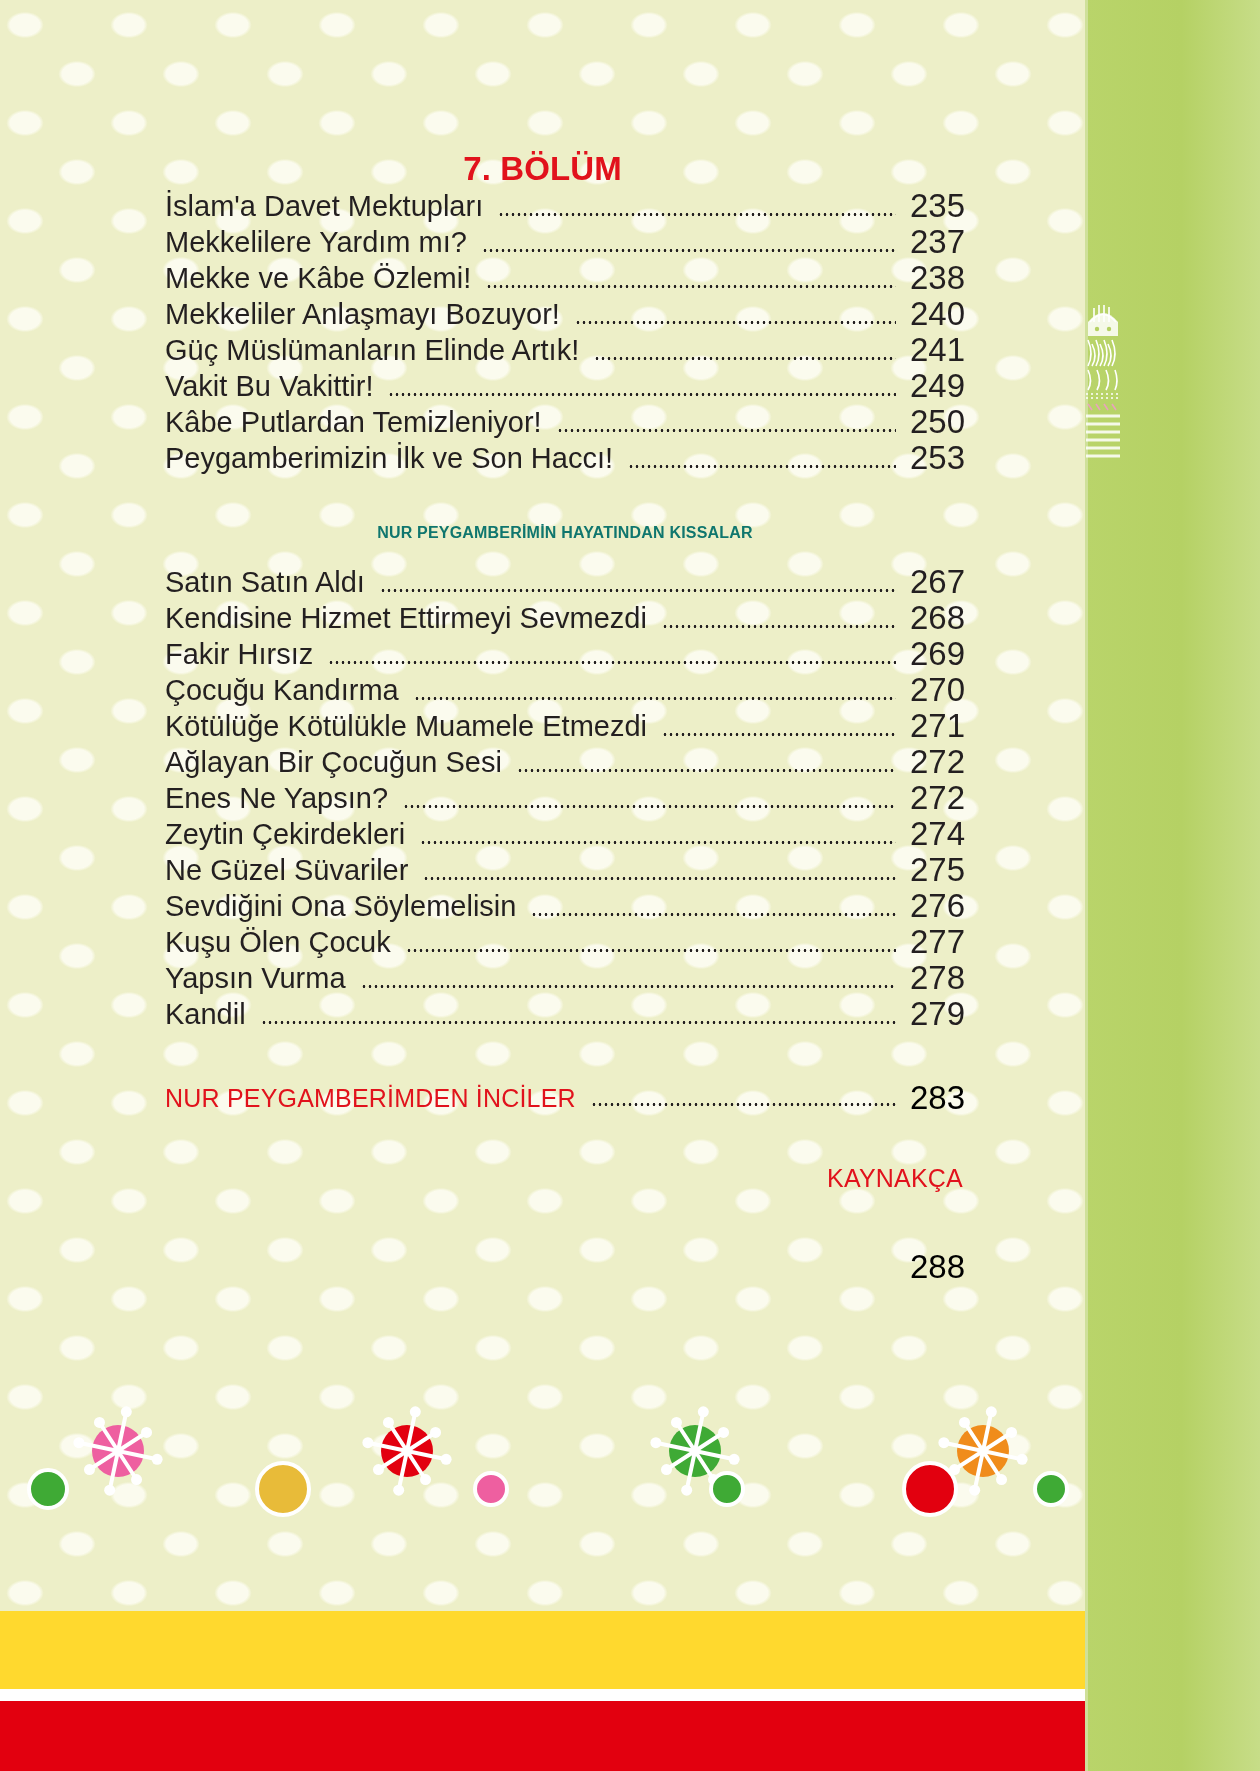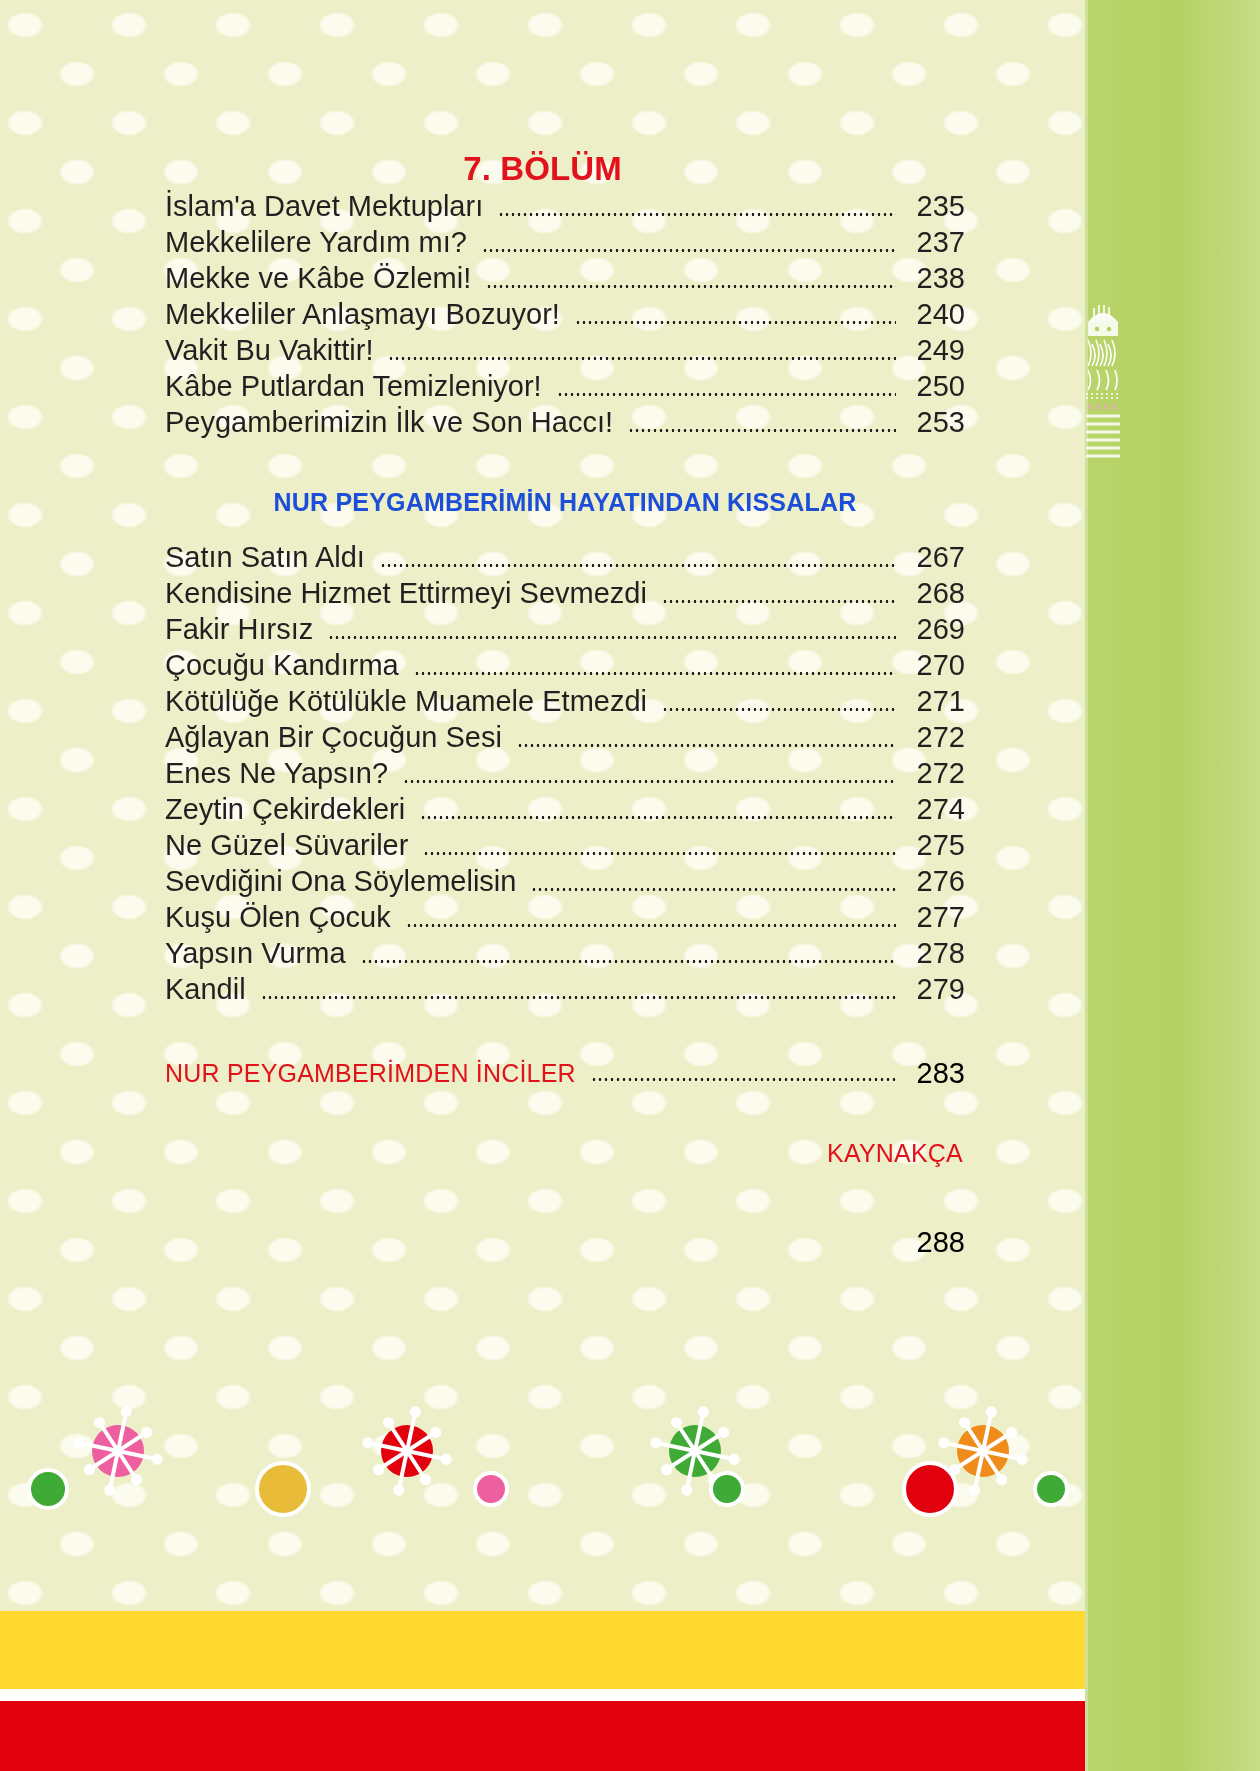--- a/index.html
+++ b/index.html
@@ -127,21 +127,21 @@
     height: 3px;
     background-image: radial-gradient(circle, #231f20 0, #231f20 1.1px, rgba(0,0,0,0) 1.6px);
     background-size: 6px 3px;
     background-repeat: repeat-x;
   }
 
   .toc-page {
     flex: 0 0 auto;
     min-width: 56px;
     text-align: right;
-    font-size: 29px;
+    font-size: 33px;
   }
 
   .group-head {
     display: flex;
     align-items: flex-end;
     width: 800px;
     margin-left: 165px;
     white-space: nowrap;
   }
   .group-head .toc-label {
@@ -153,23 +153,23 @@
   .group-head .toc-page {
     color: #000000;
     font-weight: normal;
   }
   .group-head .toc-leader { margin-bottom: 7px; }
 
   .section-heading-centered {
     width: 800px;
     margin-left: 165px;
     text-align: center;
-    color: #1d4ed8;
+    color: #0f766e;
     font-weight: bold;
-    font-size: 25px;
+    font-size: 16px;
     letter-spacing: 0.2px;
     white-space: nowrap;
   }
 
   .spacer-lg { height: 48px; }
   .spacer-sm { height: 22px; }
 
   
   #footer-deco {
     position: absolute;
@@ -248,20 +248,25 @@
         </li>
         <li class="toc-row">
           <span class="toc-label">Mekke ve Kâbe Özlemi!</span>
           <span class="toc-leader"></span>
           <span class="toc-page">238</span>
         </li>
         <li class="toc-row">
           <span class="toc-label">Mekkeliler Anlaşmayı Bozuyor!</span>
           <span class="toc-leader"></span>
           <span class="toc-page">240</span>
+        </li>
+        <li class="toc-row">
+          <span class="toc-label">Güç Müslümanların Elinde Artık!</span>
+          <span class="toc-leader"></span>
+          <span class="toc-page">241</span>
         </li>
         <li class="toc-row">
           <span class="toc-label">Vakit Bu Vakittir!</span>
           <span class="toc-leader"></span>
           <span class="toc-page">249</span>
         </li>
         <li class="toc-row">
           <span class="toc-label">Kâbe Putlardan Temizleniyor!</span>
           <span class="toc-leader"></span>
           <span class="toc-page">250</span>

